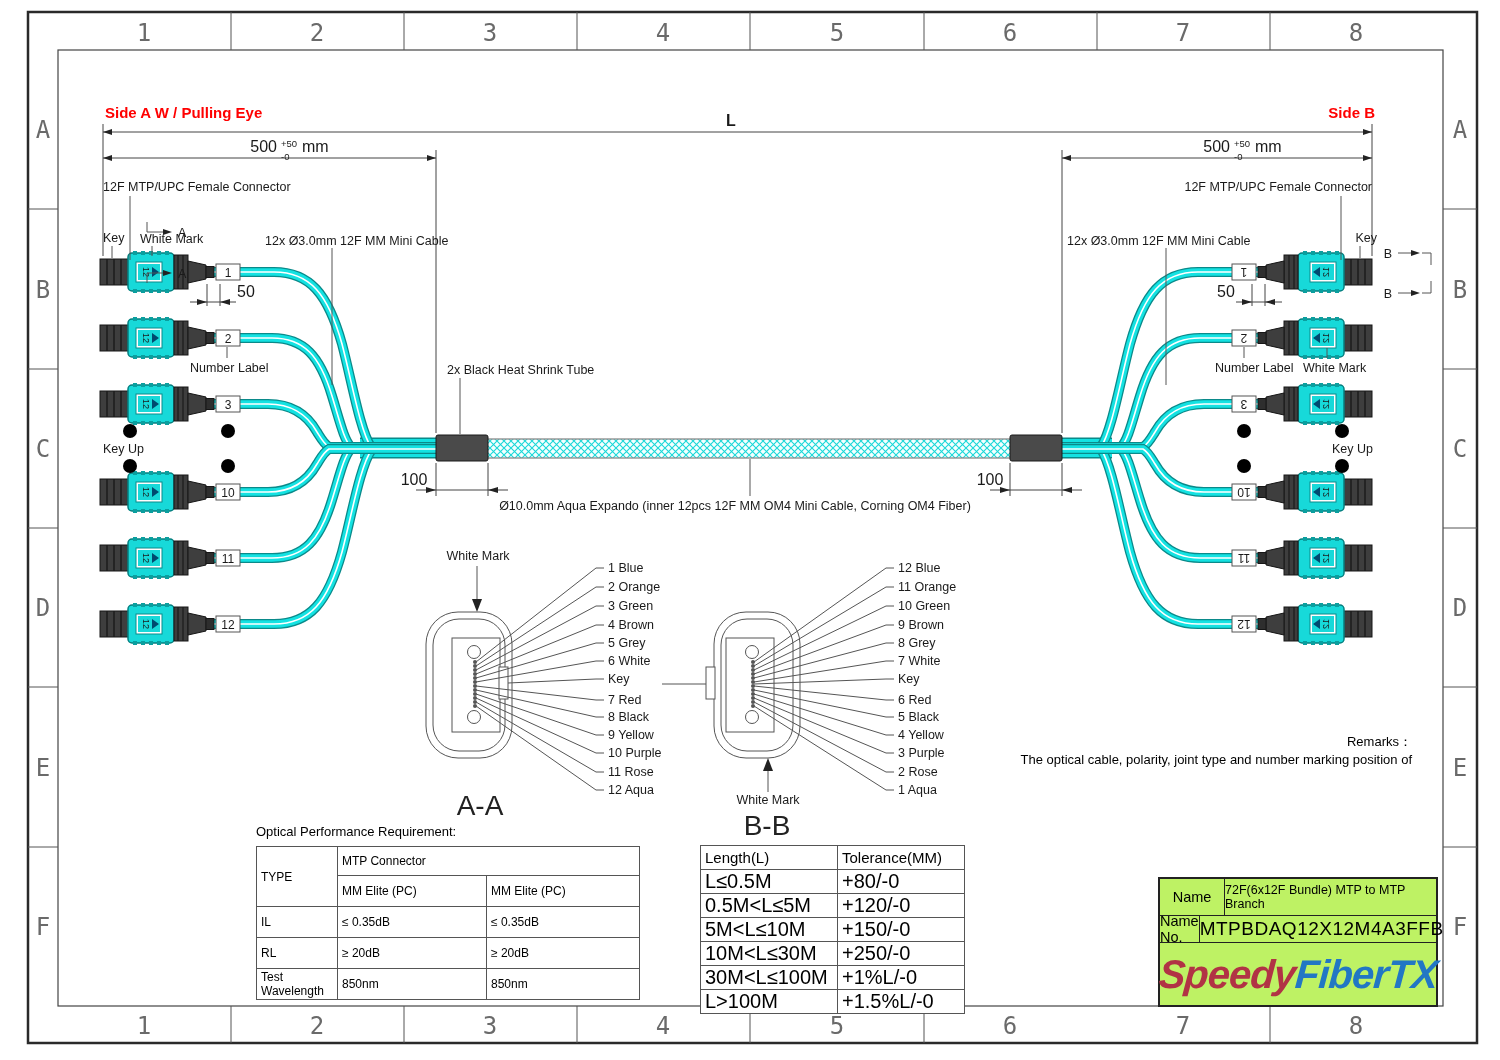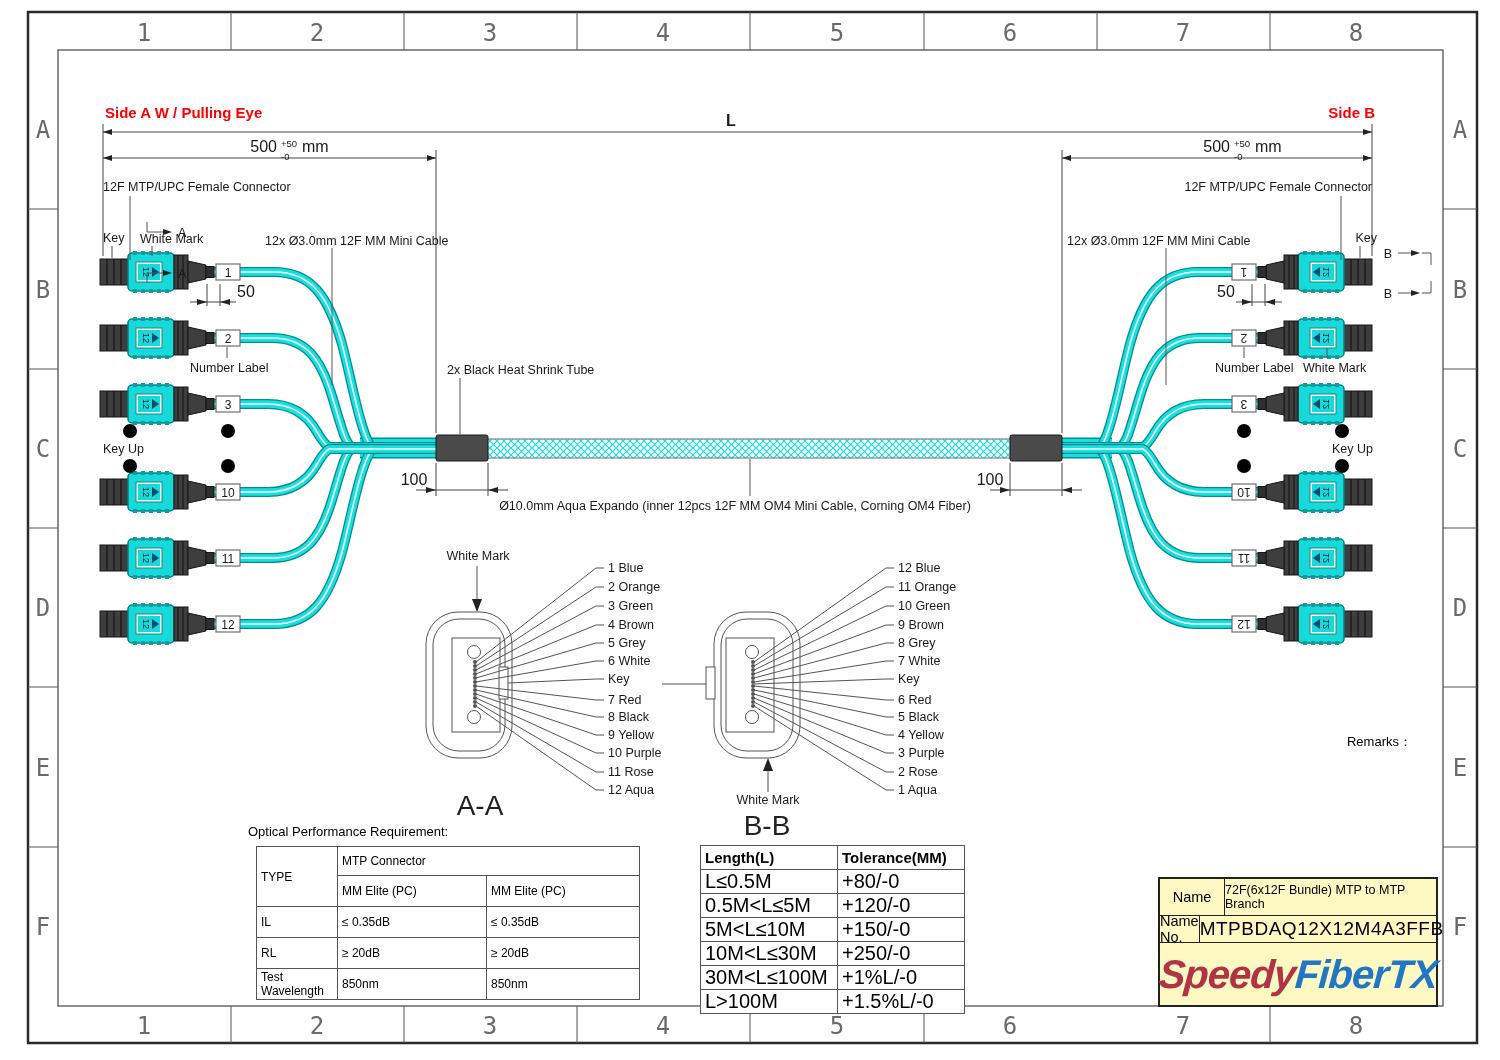--- a/index.html
+++ b/index.html
@@ -18,27 +18,27 @@
   .cable-w{stroke:#ffffff;stroke-width:1.6;fill:none;}
   .trunk-o{stroke:#0a8a8a;stroke-width:21;fill:none;}
   .trunk-c{stroke:#14e2e2;stroke-width:18;fill:none;}
   .trunk-w{stroke:#ffffff;stroke-width:2;fill:none;}
   .thin{stroke:#555;stroke-width:1;fill:none;}
   .dimln{stroke:#444;stroke-width:1;fill:none;}
   .arrow{fill:#222;stroke:none;}
   table{border-collapse:collapse;background:#fff;}
   td,th{border:1px solid #555;text-align:left;vertical-align:middle;
         font-family:"Liberation Sans",sans-serif;font-weight:normal;padding:0 4px;}
-  .opt-caption{position:absolute;left:248px;top:824px;font-size:13px;}
+  .opt-caption{position:absolute;left:256px;top:824px;font-size:13px;}
   .opt-table{position:absolute;left:256px;top:846px;}
   .opt-table td{font-size:12px;height:30px;}
   .len-table{position:absolute;left:700px;top:845px;}
   .len-table td{font-size:20px;height:23px;}
-  .len-table tr.hdr td{font-weight:bold;font-size:15px;}
-  .tblock{position:absolute;left:1158px;top:877px;width:276px;border:2px solid #222;background:#fef9c3;}
+  .len-table tr.hdr td{font-weight:normal;font-size:15px;}
+  .tblock{position:absolute;left:1158px;top:877px;width:276px;border:2px solid #222;background:#bef264;}
   .tblock .row{display:flex;border-bottom:1.5px solid #222;}
   .tblock .lbl{width:64px;border-right:1.5px solid #222;display:flex;align-items:center;
                justify-content:center;font-size:14.5px;}
   .tblock .val{flex:1;display:flex;align-items:center;justify-content:center;font-size:12.5px;}
   .tblock .logo{height:62px;display:flex;align-items:center;justify-content:center;
                 font-style:italic;font-weight:bold;font-size:40px;letter-spacing:-1px;
                 transform:skewX(-4deg);}
   .remarks{position:absolute;left:1012px;top:733px;width:400px;font-size:13px;line-height:1.38;text-align:right;}
 </style>
 </head>
@@ -439,20 +439,21 @@
     </g>
     <polygon class="arrow" points="768,758 763,771 773,771"></polygon>
     <path class="thin" d="M768 771 V792"></path>
     <text class="ann" x="768" y="804" text-anchor="middle">White Mark</text>
     <text class="sec" x="767" y="835" text-anchor="middle">B-B</text>
   </g>
 </svg>
 
 <div class="remarks">
   <div>Remarks：</div>
+  <div>The optical cable, polarity, joint type and number marking position of</div>
 </div>
 
 <div class="opt-caption">Optical Performance Requirement:</div>
 <table class="opt-table">
   <tbody>
         <tr>
     <td rowspan="2" style="width:72px">TYPE</td>
     <td colspan="2" style="height:28px">MTP Connector</td>
   </tr>
   <tr>

